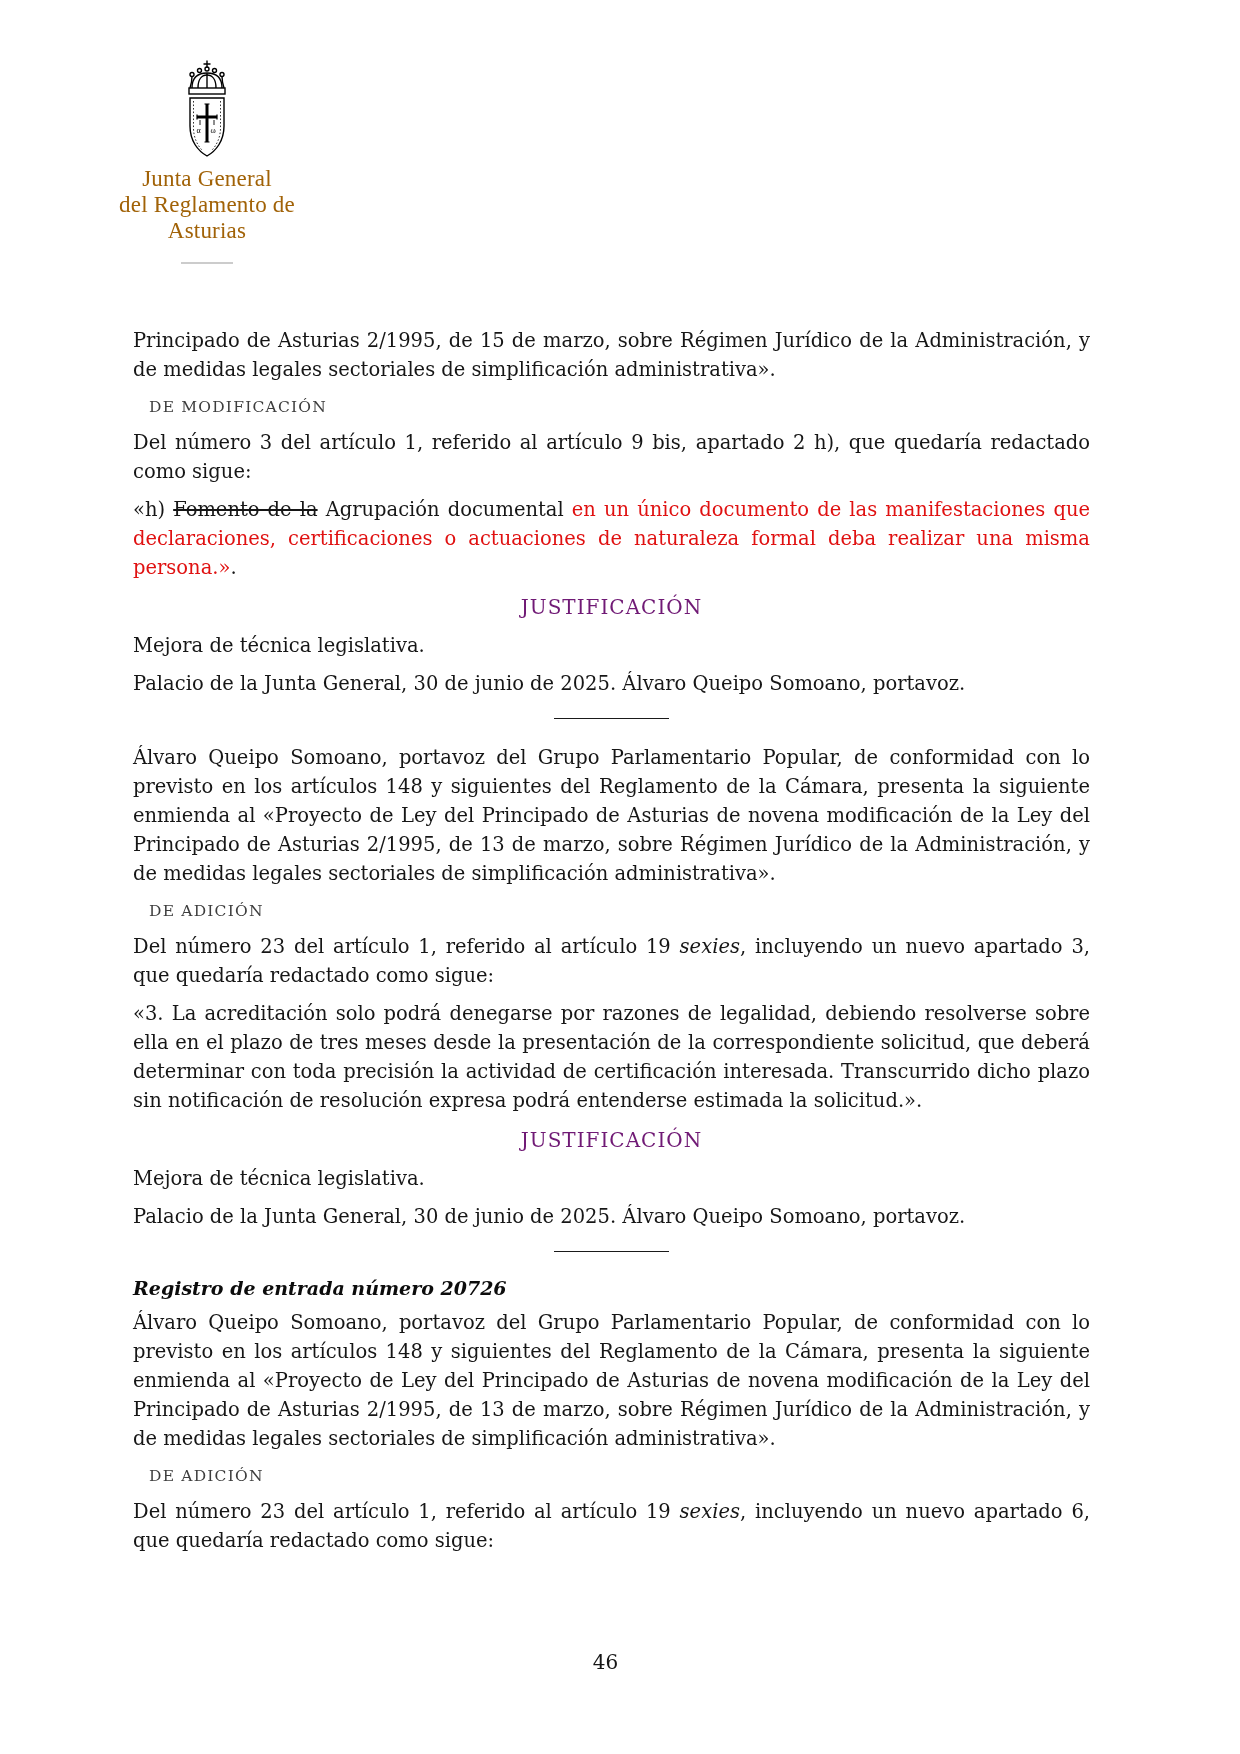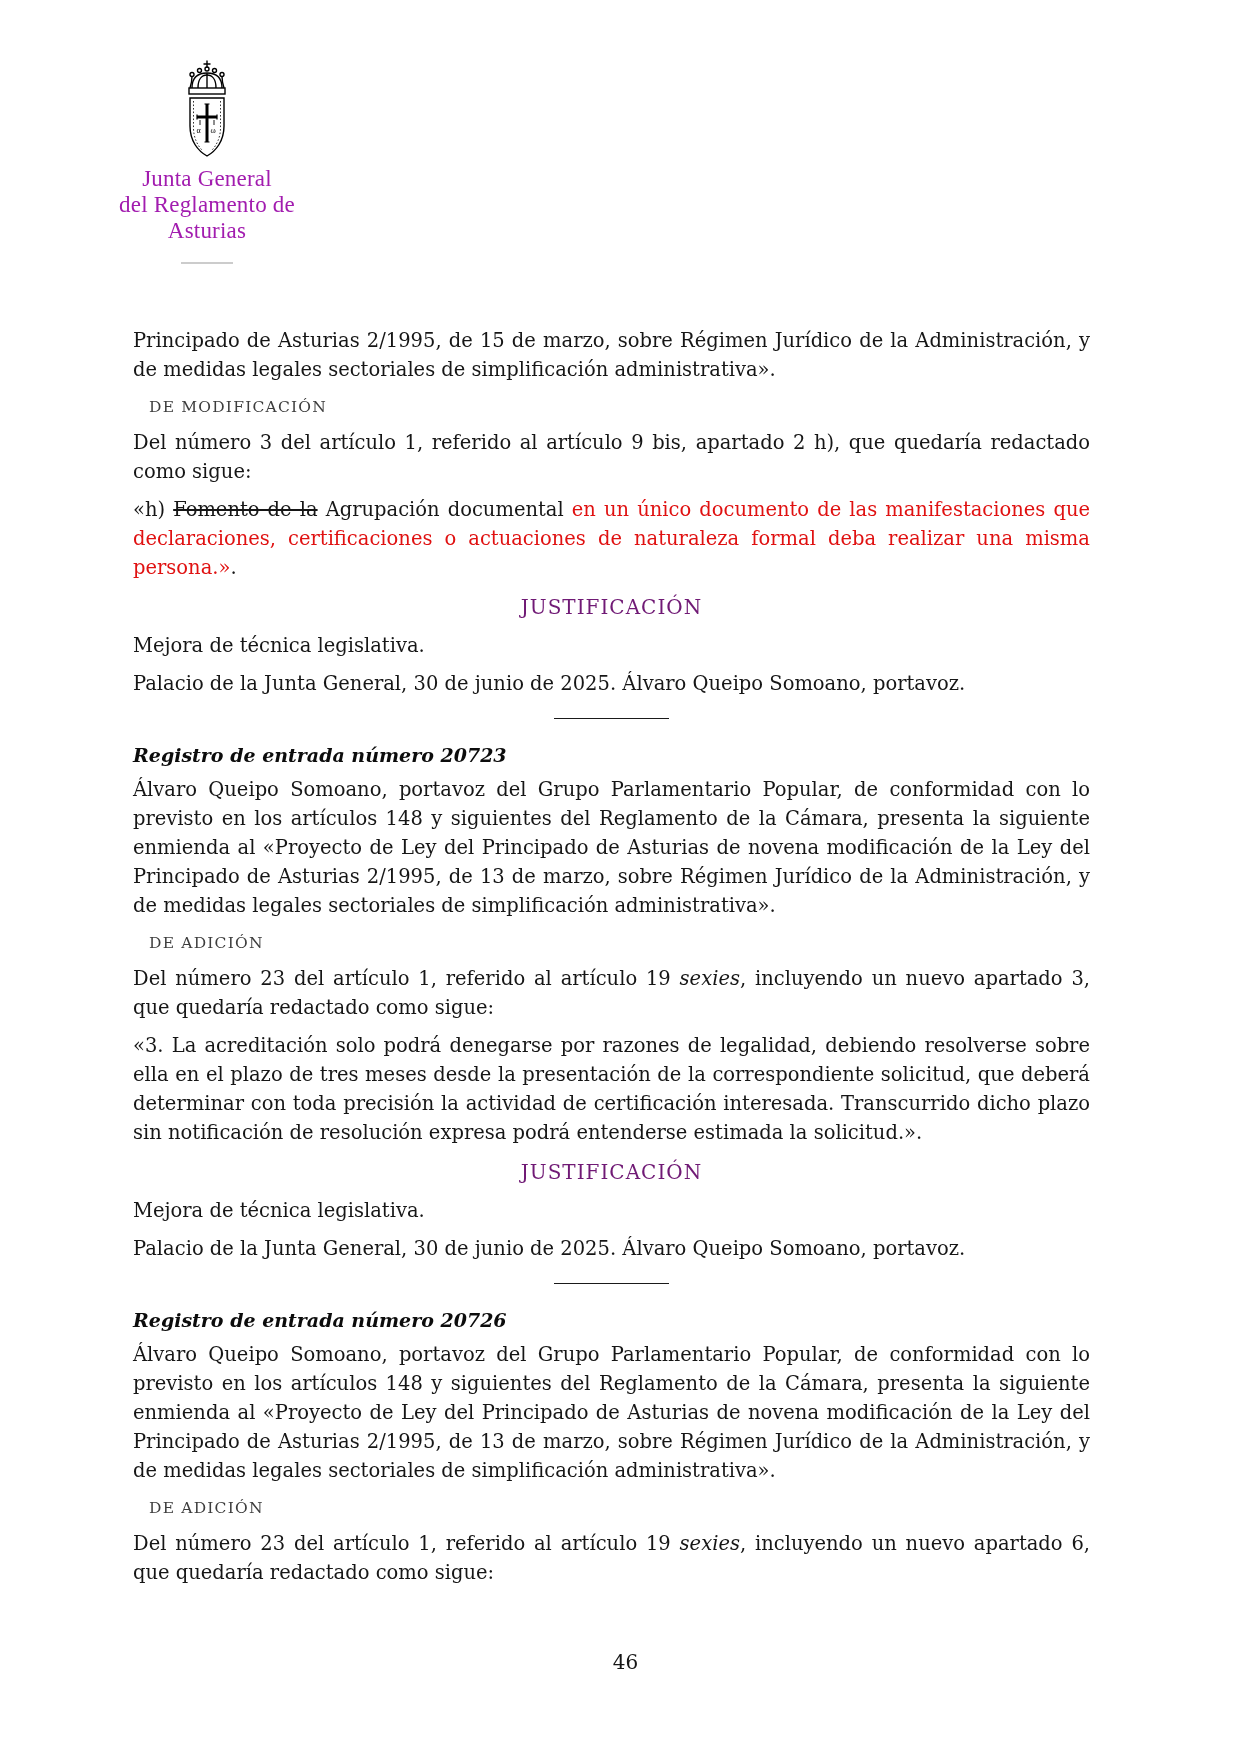--- a/index.html
+++ b/index.html
@@ -19,21 +19,21 @@
     top: 58px;
     width: 240px;
     text-align: center;
   }
   .crest { display: block; margin: 0 auto; }
   .org {
     margin-top: 6px;
     font-family: "Liberation Serif", serif;
     font-size: 23px;
     line-height: 26px;
-    color: #a21caf;
+    color: #a16207;
     letter-spacing: 0.2px;
   }
   .mini-rule {
     width: 52px;
     height: 2px;
     background: #cccccc;
     margin: 18px auto 0;
   }
   
   .content {
@@ -75,21 +75,21 @@
     width: 115px;
     height: 0;
     border-top: 1.6px solid #1a1a1a;
     margin: 20px auto 24px;
   }
   .strike { text-decoration: line-through; text-decoration-thickness: 1.5px; }
   .ins { color: #e01111; }
   em.latin { }
   .pagenum {
     position: absolute;
-    left: 147px;
+    left: 127px;
     width: 957px;
     top: 1650px;
     text-align: center;
     font-size: 20px;
     color: #161616;
   }
 </style>
 </head>
 <body>
 
@@ -138,21 +138,20 @@
     <p class="body j">Del número 3 del artículo 1, referido al artículo 9 bis, apartado 2 h), que quedaría redactado como sigue:</p>
     <p class="body j">
       <span>«h) </span><span class="strike">Fomento de la</span><span> Agrupación documental </span><span class="ins">en un único documento de las manifestaciones que declaraciones, certificaciones o actuaciones de naturaleza formal deba realizar una misma persona.»</span><span>.</span>
     </p>
     <p class="just-head">JUSTIFICACIÓN</p>
     <p class="body">Mejora de técnica legislativa.</p>
     <p class="body">Palacio de la Junta General, 30 de junio de 2025. Álvaro Queipo Somoano, portavoz.</p>
 
     <div class="sep"></div>
 
-    <p class="reg">Registro de entrada número 20723</p>
     <p class="body j">Álvaro Queipo Somoano, portavoz del Grupo Parlamentario Popular, de conformidad con lo previsto en los artículos 148 y siguientes del Reglamento de la Cámara, presenta la siguiente enmienda al «Proyecto de Ley del Principado de Asturias de novena modificación de la Ley del Principado de Asturias 2/1995, de 13 de marzo, sobre Régimen Jurídico de la Administración, y de medidas legales sectoriales de simplificación administrativa».</p>
     <p class="kind">DE ADICIÓN</p>
     <p class="body j">
       <span>Del número 23 del artículo 1, referido al artículo 19 </span><em class="latin">sexies</em><span>, incluyendo un nuevo apartado 3, que quedaría redactado como sigue:</span>
     </p>
     <p class="body j">«3. La acreditación solo podrá denegarse por razones de legalidad, debiendo resolverse sobre ella en el plazo de tres meses desde la presentación de la correspondiente solicitud, que deberá determinar con toda precisión la actividad de certificación interesada. Transcurrido dicho plazo sin notificación de resolución expresa podrá entenderse estimada la solicitud.».</p>
     <p class="just-head">JUSTIFICACIÓN</p>
     <p class="body">Mejora de técnica legislativa.</p>
     <p class="body">Palacio de la Junta General, 30 de junio de 2025. Álvaro Queipo Somoano, portavoz.</p>
 

